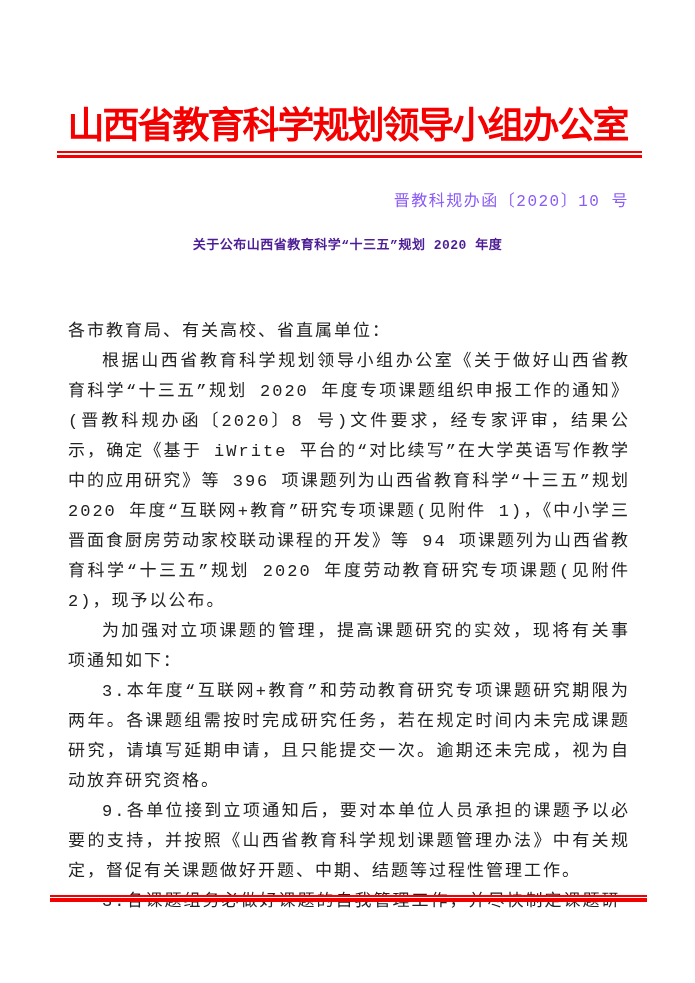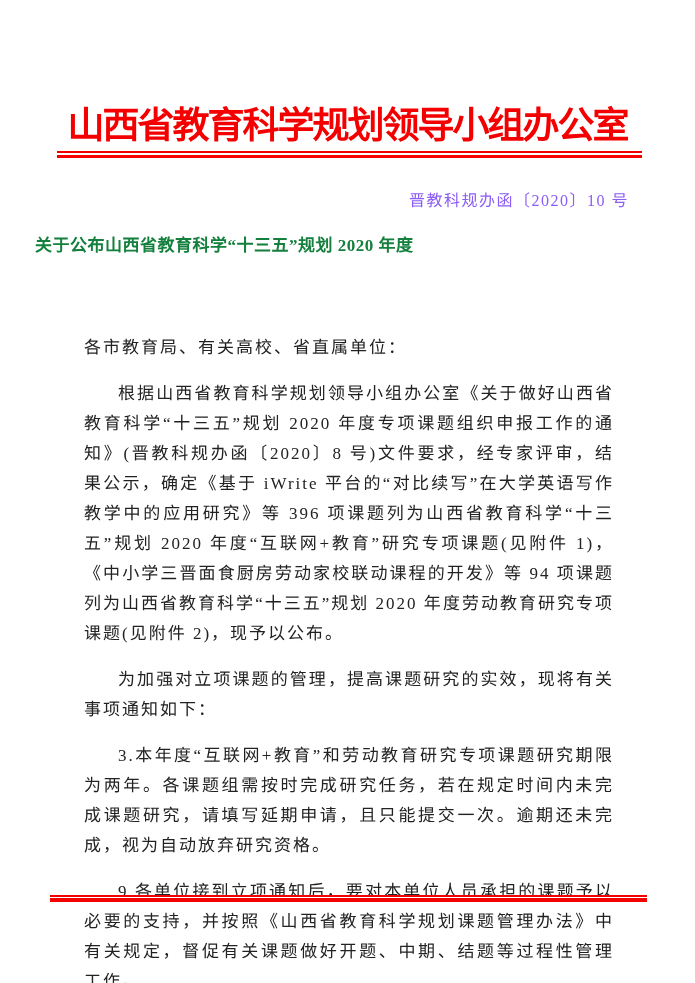--- a/index.html
+++ b/index.html
@@ -6,21 +6,21 @@
     margin: 0;
     padding: 0;
     background: #ffffff;
   }
   .page {
     position: relative;
     width: 695px;
     height: 983px;
     background: #ffffff;
     overflow: hidden;
-    font-family: Liberation Serif, serif;
+    font-family: Liberation Mono, monospace;
     color: #1f1f1f;
     border-radius: 20px;
   }
   
   .org-name {
     position: absolute;
     top: 95px;
     left: 0;
     width: 100%;
     text-align: center;
@@ -60,41 +60,41 @@
     letter-spacing: 1.5px;
     color: #8b5cf6;
     white-space: nowrap;
   }
   
   .doc-title {
     position: absolute;
     top: 226px;
     left: 35px;
     right: 35px;
-    text-align: left;
+    text-align: center;
     font-weight: 700;
-    font-size: 17px;
+    font-size: 13px;
     line-height: 39px;
     letter-spacing: 0.5px;
-    color: #15803d;
+    color: #4c1d95;
   }
   
   .doc-body {
     position: absolute;
     top: 317px;
     left: 68px;
     width: 562px;
     font-size: 17px;
     line-height: 30px;
     letter-spacing: 2px;
     text-align: justify;
     color: #222222;
   }
   .doc-body p {
-    margin: 16px;
+    margin: 0;
     padding: 0;
     text-indent: 2em;
   }
   .doc-body p.salutation {
     text-indent: 0;
   }
 </style>
 </head>
 <body>
 

